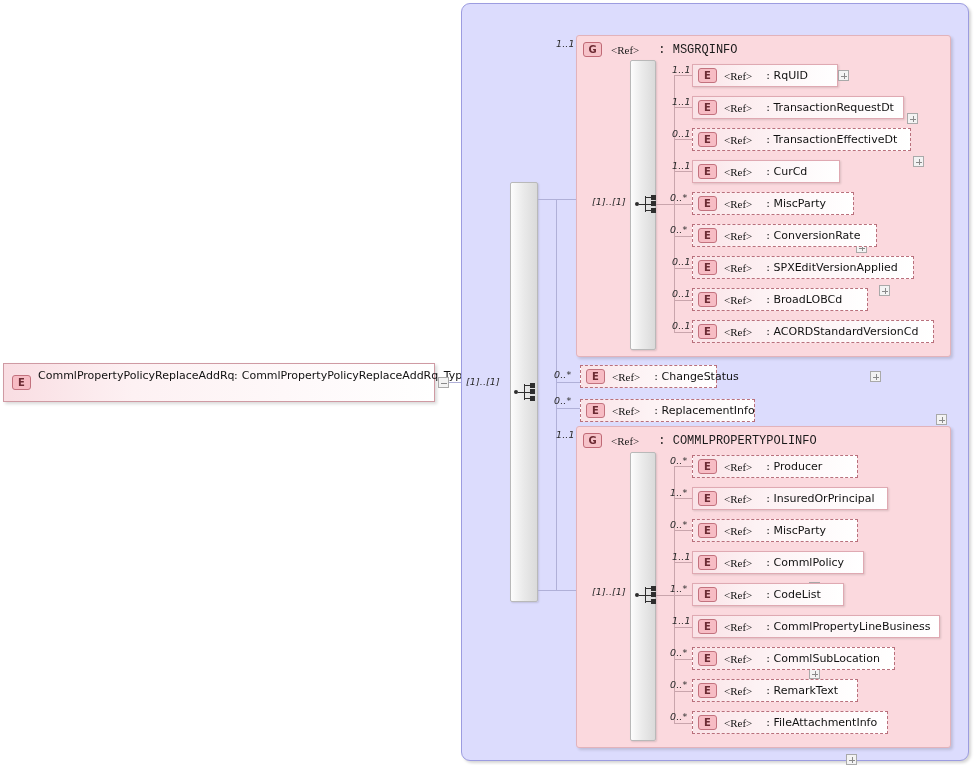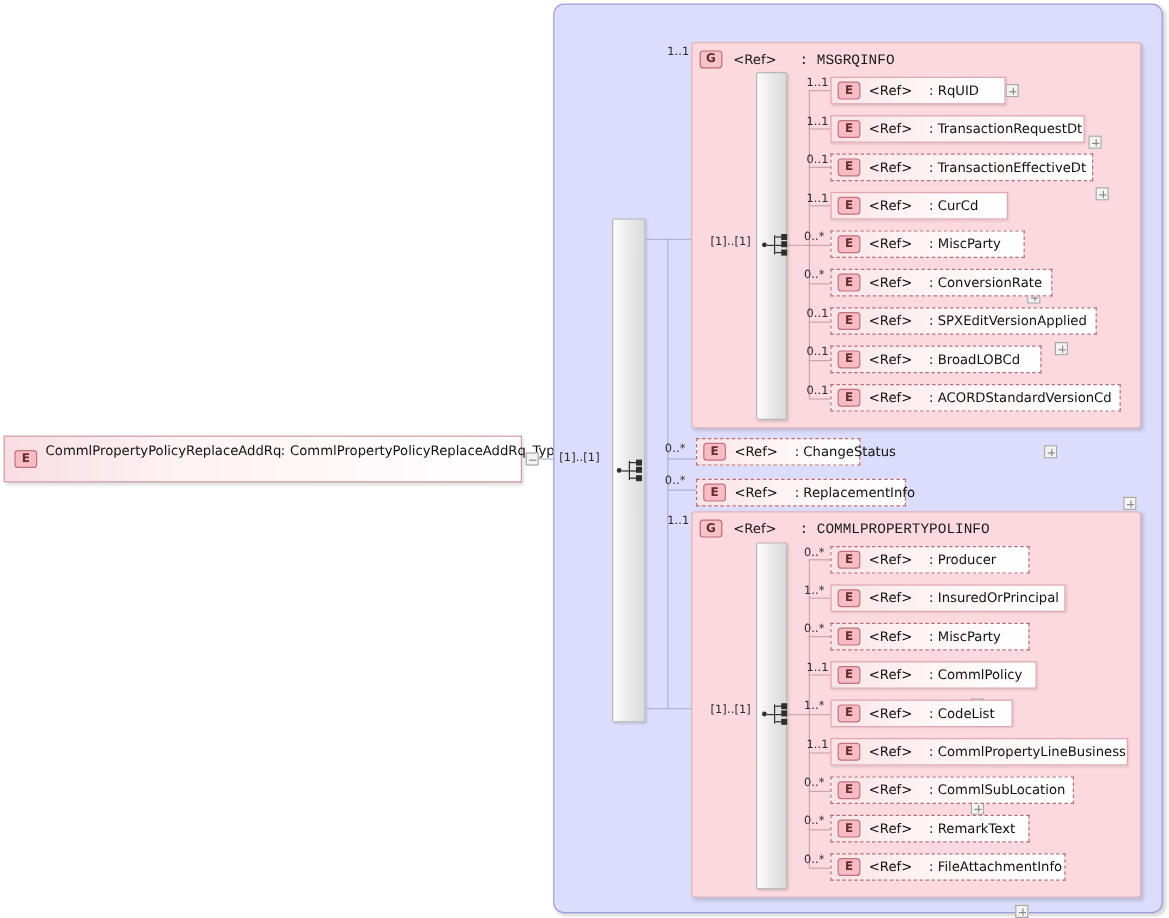--- a/index.html
+++ b/index.html
@@ -33,21 +33,21 @@
 
   
   .grp-box{
     background:#fbd9de;
     border:1px solid #e2b3bb;
     border-radius:3px;
     box-shadow:2px 2px 3px rgba(0,0,0,.14);
   }
   .grp-head{position:absolute;left:7px;top:5px;display:flex;align-items:center;gap:9px;white-space:nowrap;}
   .grp-name{font-size:12px;color:#1a1a1a;font-family:Liberation Mono, monospace;}
-  .ref-lbl{font-size:11px;color:#1a1a1a;}
+  .ref-lbl{font-size:11px;color:#1a1a1a;font-family:Liberation Serif, serif;}
 
   
   .seqbar{
     background:linear-gradient(to right,#fdfdfd 0%,#ebebeb 45%,#dadada 100%);
     border:1px solid #b9b9b9;
     border-radius:2px;
     box-shadow:1px 1px 2px rgba(0,0,0,.13);
   }
 
   
@@ -70,21 +70,21 @@
   }
   .expander:before{
     content:"";position:absolute;left:2px;top:4.5px;width:6px;height:1px;background:#8a8a8a;
   }
   .expander.plus:after{
     content:"";position:absolute;left:4.5px;top:2px;width:1px;height:6px;background:#8a8a8a;
   }
 
   
   .occ{
-    position:absolute;font-size:9.5px;color:#2a2a2a;
+    position:absolute;font-size:9.5px;font-style:italic;color:#2a2a2a;
     white-space:nowrap;letter-spacing:.1px;
   }
 
   
   .hline{position:absolute;height:0;border-top:1px solid #c9a5ac;}
   .vline{position:absolute;width:0;border-left:1px solid #c9a5ac;}
   .hline.blue{border-top-color:#b0b0d8;}
   .vline.blue{border-left-color:#b0b0d8;}
 
   

